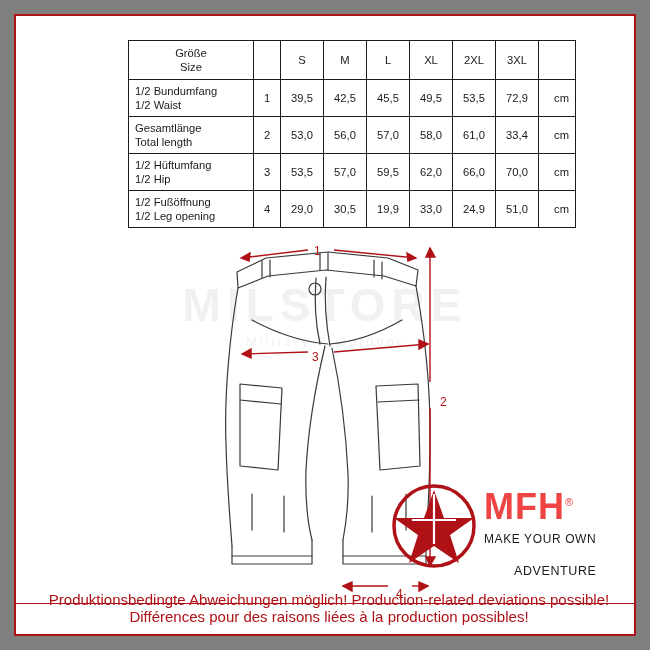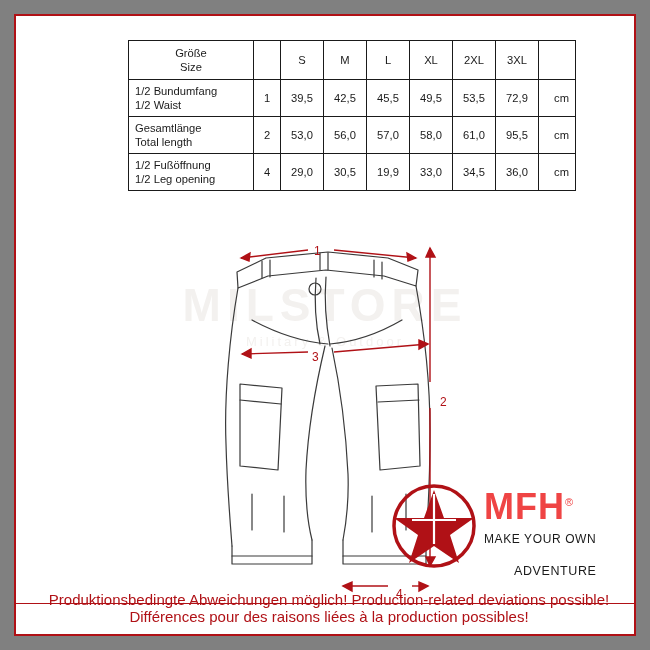--- a/index.html
+++ b/index.html
@@ -232,33 +232,45 @@
         </tr>
         <tr>
           <td class="label">Gesamtlänge
 Total length</td>
           <td class="idx">2</td>
           <td class="val">53,0</td>
           <td class="val">56,0</td>
           <td class="val">57,0</td>
           <td class="val">58,0</td>
           <td class="val">61,0</td>
-          <td class="val">95,5</td>
+          <td class="val">33,4</td>
+          <td class="unit">cm</td>
+        </tr>
+        <tr>
+          <td class="label">1/2 Hüftumfang
+1/2 Hip</td>
+          <td class="idx">3</td>
+          <td class="val">53,5</td>
+          <td class="val">57,0</td>
+          <td class="val">59,5</td>
+          <td class="val">62,0</td>
+          <td class="val">66,0</td>
+          <td class="val">70,0</td>
           <td class="unit">cm</td>
         </tr>
         <tr>
           <td class="label">1/2 Fußöffnung
 1/2 Leg opening</td>
           <td class="idx">4</td>
           <td class="val">29,0</td>
           <td class="val">30,5</td>
           <td class="val">19,9</td>
           <td class="val">33,0</td>
-          <td class="val">34,5</td>
-          <td class="val">36,0</td>
+          <td class="val">24,9</td>
+          <td class="val">51,0</td>
           <td class="unit">cm</td>
         </tr>
       </tbody>
     </table>
 
     <div class="illustration">
       <svg width="618" height="380" viewBox="0 0 618 380" xmlns="http://www.w3.org/2000/svg">
         <g fill="none" stroke="#3a3a3a" stroke-width="1.2" stroke-linejoin="round" stroke-linecap="round">
 
           <path d="M221 38 L250 24 L312 18 L372 24 L402 36 L400 52 L368 42 L310 36 L252 42 L222 54 Z"></path>

